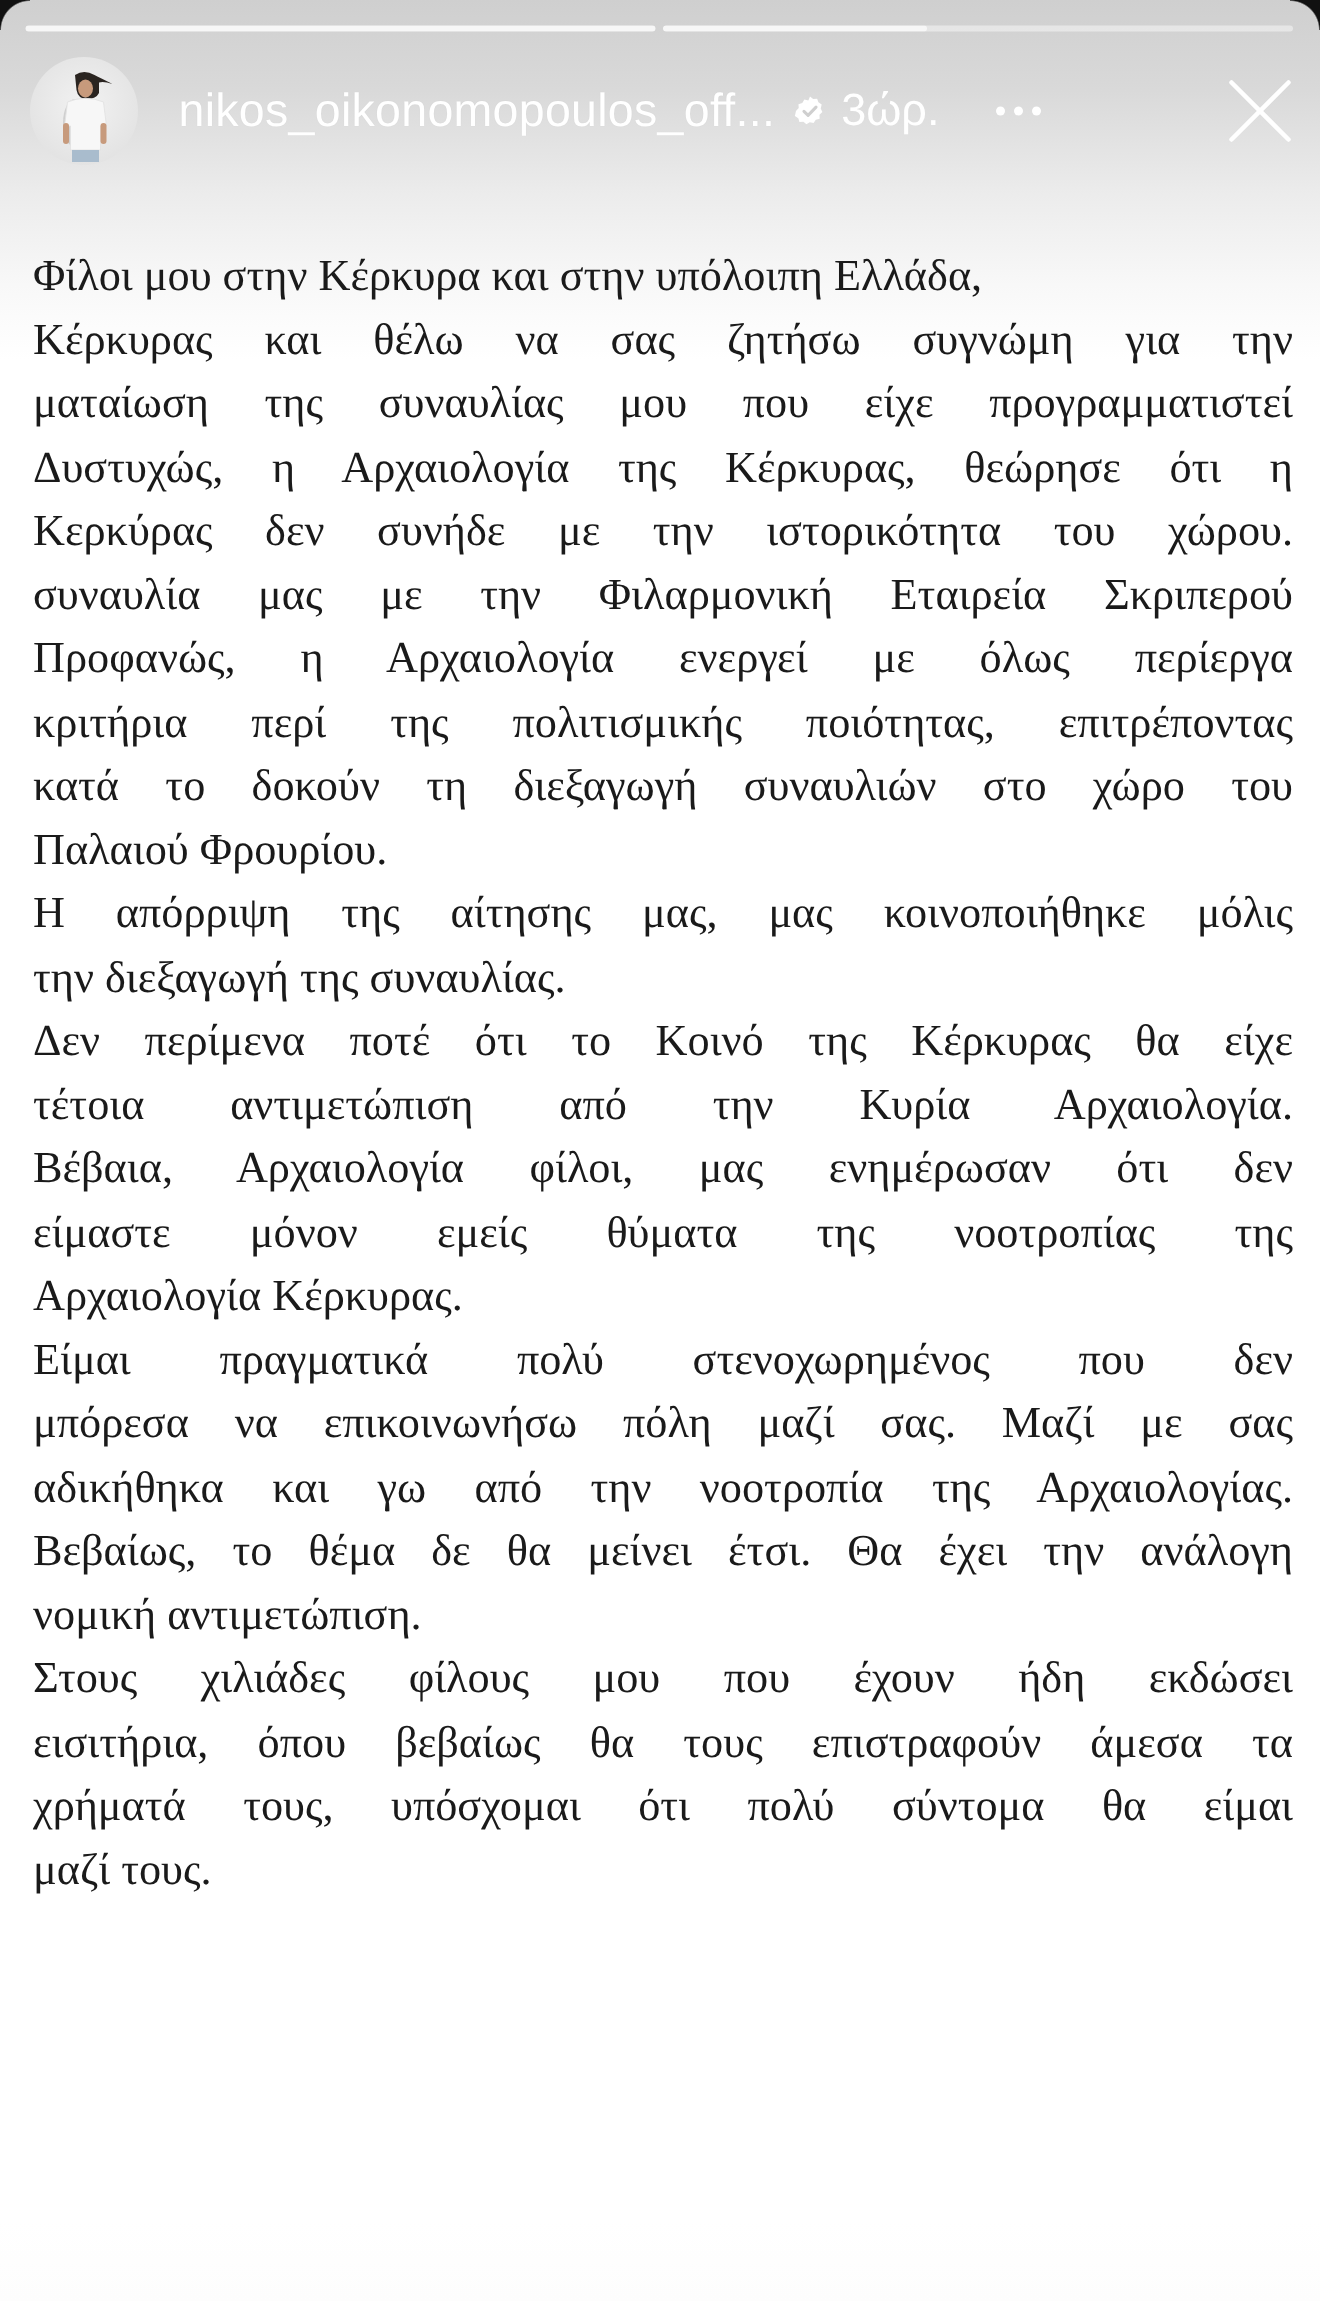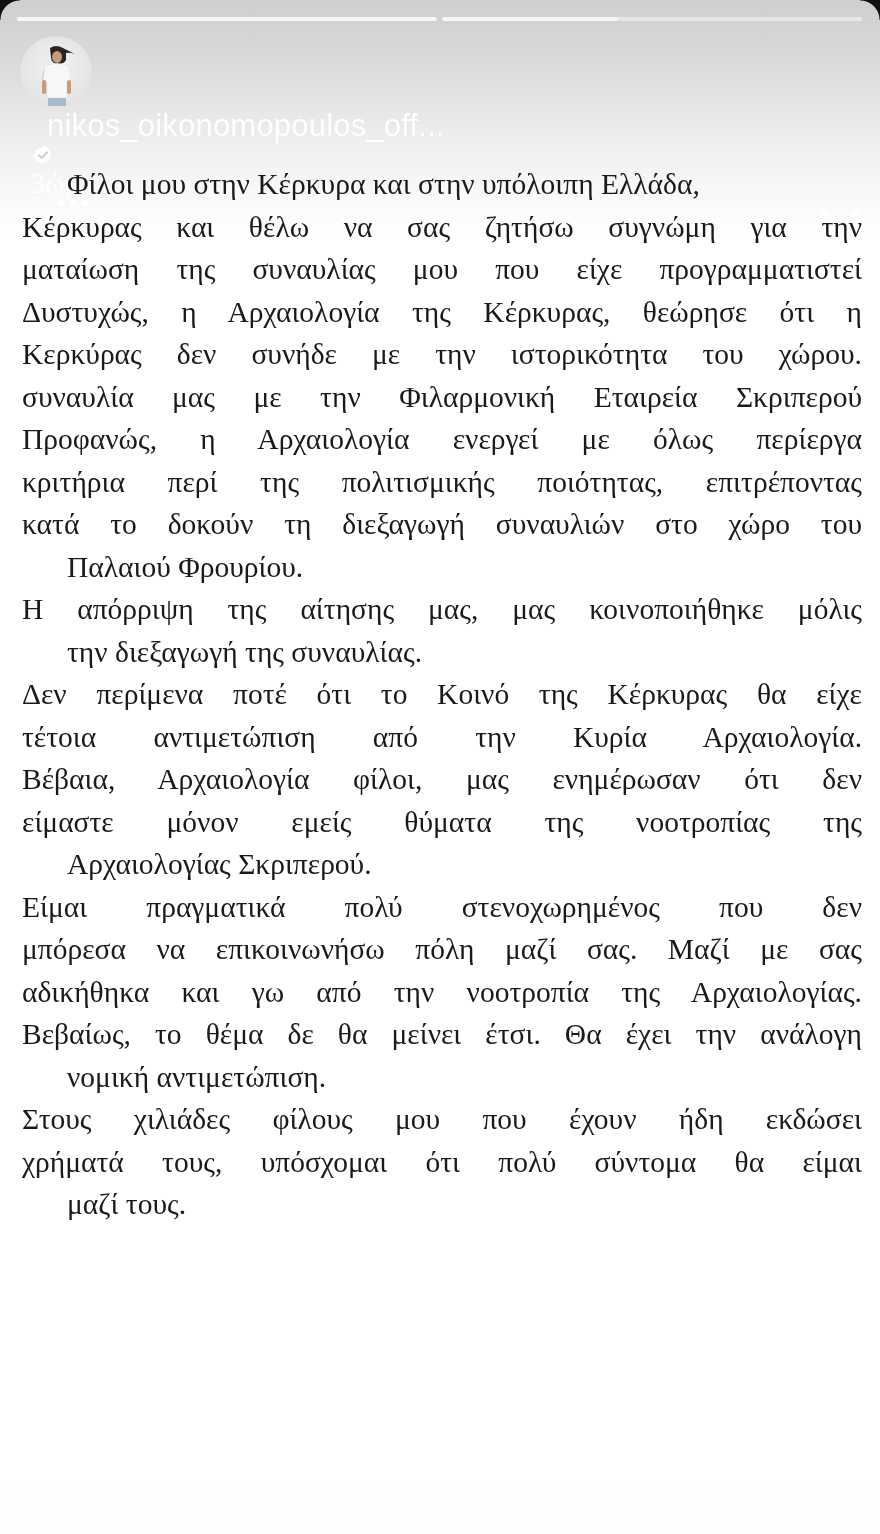--- a/index.html
+++ b/index.html
@@ -50,22 +50,21 @@
     border-radius: 2px;
   }
 
   .header {
     position: absolute;
     top: 36px;
     left: 20px;
     right: 18px;
     height: 76px;
     display: flex;
-    align-items: flex-start;
-    flex-direction: column;
+    align-items: center;
   }
   .avatar {
     width: 72px;
     height: 72px;
     border-radius: 50%;
     background: radial-gradient(circle at 50% 45%, #f2f2f2 0, #e6e6e6 60%, #dedede 100%);
     position: relative;
     overflow: hidden;
     flex: 0 0 auto;
   }
@@ -80,21 +79,21 @@
     text-shadow: 0 0 1px rgba(0,0,0,0.05);
   }
   .verified {
     margin-left: 12px;
     width: 22px;
     height: 22px;
     flex: 0 0 auto;
   }
   .time {
     margin-left: 10px;
-    font-family: Liberation Serif, serif;
+    font-family: Liberation Sans, sans-serif;
     font-size: 30px;
     color: #ffffff;
     white-space: nowrap;
   }
   .more {
     margin-left: 38px;
     display: flex;
     gap: 6px;
     align-items: center;
     height: 30px;
@@ -124,21 +123,20 @@
   }
   .content .line {
     display: block;
     text-align: justify;
     text-align-last: justify;
     height: 42.5px;
     white-space: nowrap;
   }
   .content .line.last {
     text-align-last: left;
-    margin-left: 45px;
   }
 </style>
 </head>
 <body>
 
 <div class="story">
   <div class="corner left"></div>
   <div class="corner right"></div>
 
   <div class="progress">
@@ -200,28 +198,29 @@
     </div>
     <div class="para">
       <span class="line">Η απόρριψη της αίτησης μας, μας κοινοποιήθηκε μόλις</span>
       <span class="line last">την διεξαγωγή της συναυλίας.</span>
     </div>
     <div class="para">
       <span class="line">Δεν περίμενα ποτέ ότι το Κοινό της Κέρκυρας θα είχε</span>
       <span class="line">τέτοια αντιμετώπιση από την Κυρία Αρχαιολογία.</span>
       <span class="line">Βέβαια, Αρχαιολογία φίλοι, μας ενημέρωσαν ότι δεν</span>
       <span class="line">είμαστε μόνον εμείς θύματα της νοοτροπίας της</span>
-      <span class="line last">Αρχαιολογίας Σκριπερού.</span>
+      <span class="line last">Αρχαιολογία Κέρκυρας.</span>
     </div>
     <div class="para">
       <span class="line">Είμαι πραγματικά πολύ στενοχωρημένος που δεν</span>
       <span class="line">μπόρεσα να επικοινωνήσω πόλη μαζί σας. Μαζί με σας</span>
       <span class="line">αδικήθηκα και γω από την νοοτροπία της Αρχαιολογίας.</span>
       <span class="line">Βεβαίως, το θέμα δε θα μείνει έτσι. Θα έχει την ανάλογη</span>
       <span class="line last">νομική αντιμετώπιση.</span>
     </div>
     <div class="para">
       <span class="line">Στους χιλιάδες φίλους μου που έχουν ήδη εκδώσει</span>
+      <span class="line">εισιτήρια, όπου βεβαίως θα τους επιστραφούν άμεσα τα</span>
       <span class="line">χρήματά τους,   υπόσχομαι ότι πολύ σύντομα  θα είμαι</span>
       <span class="line last">μαζί τους.</span>
     </div>
   </div>
 </div>
 
 </body></html>

